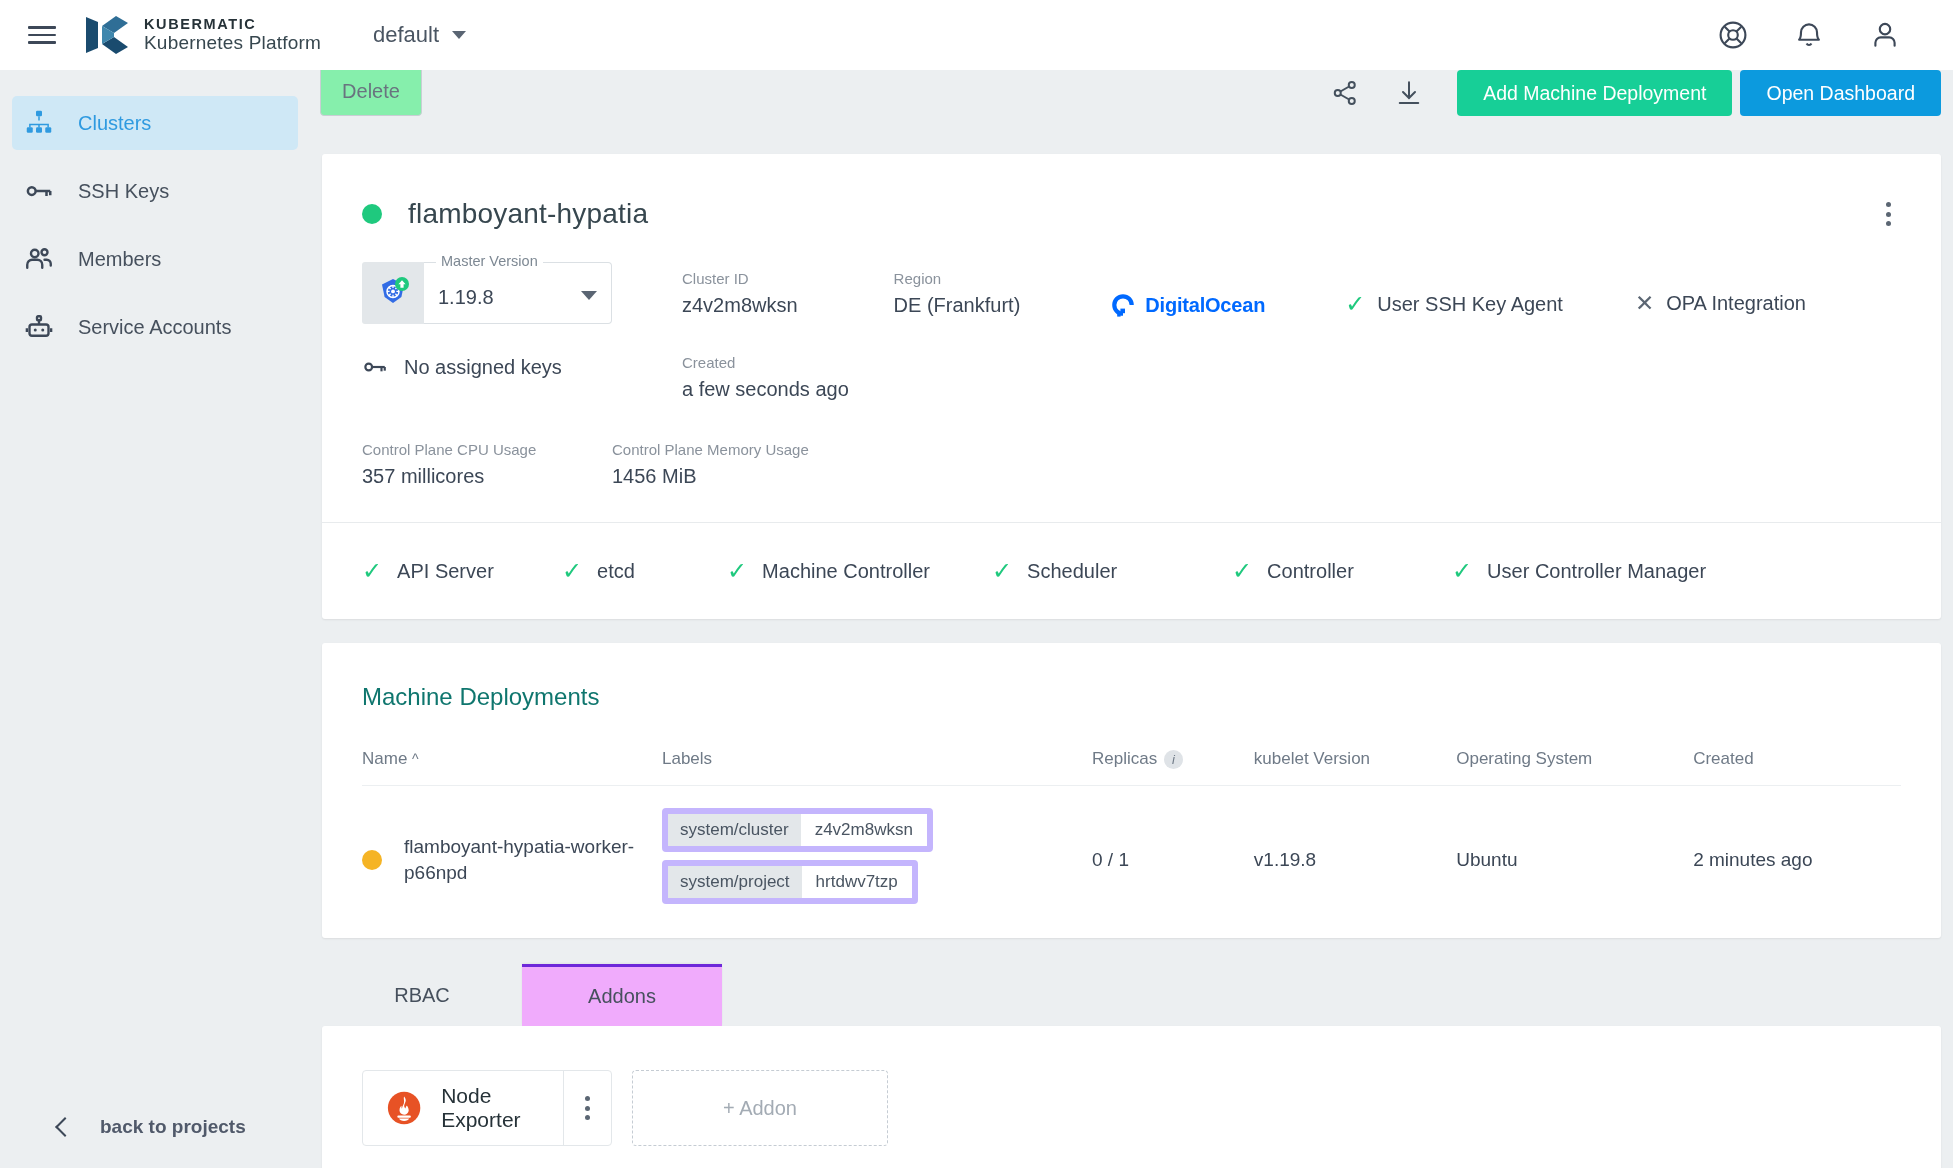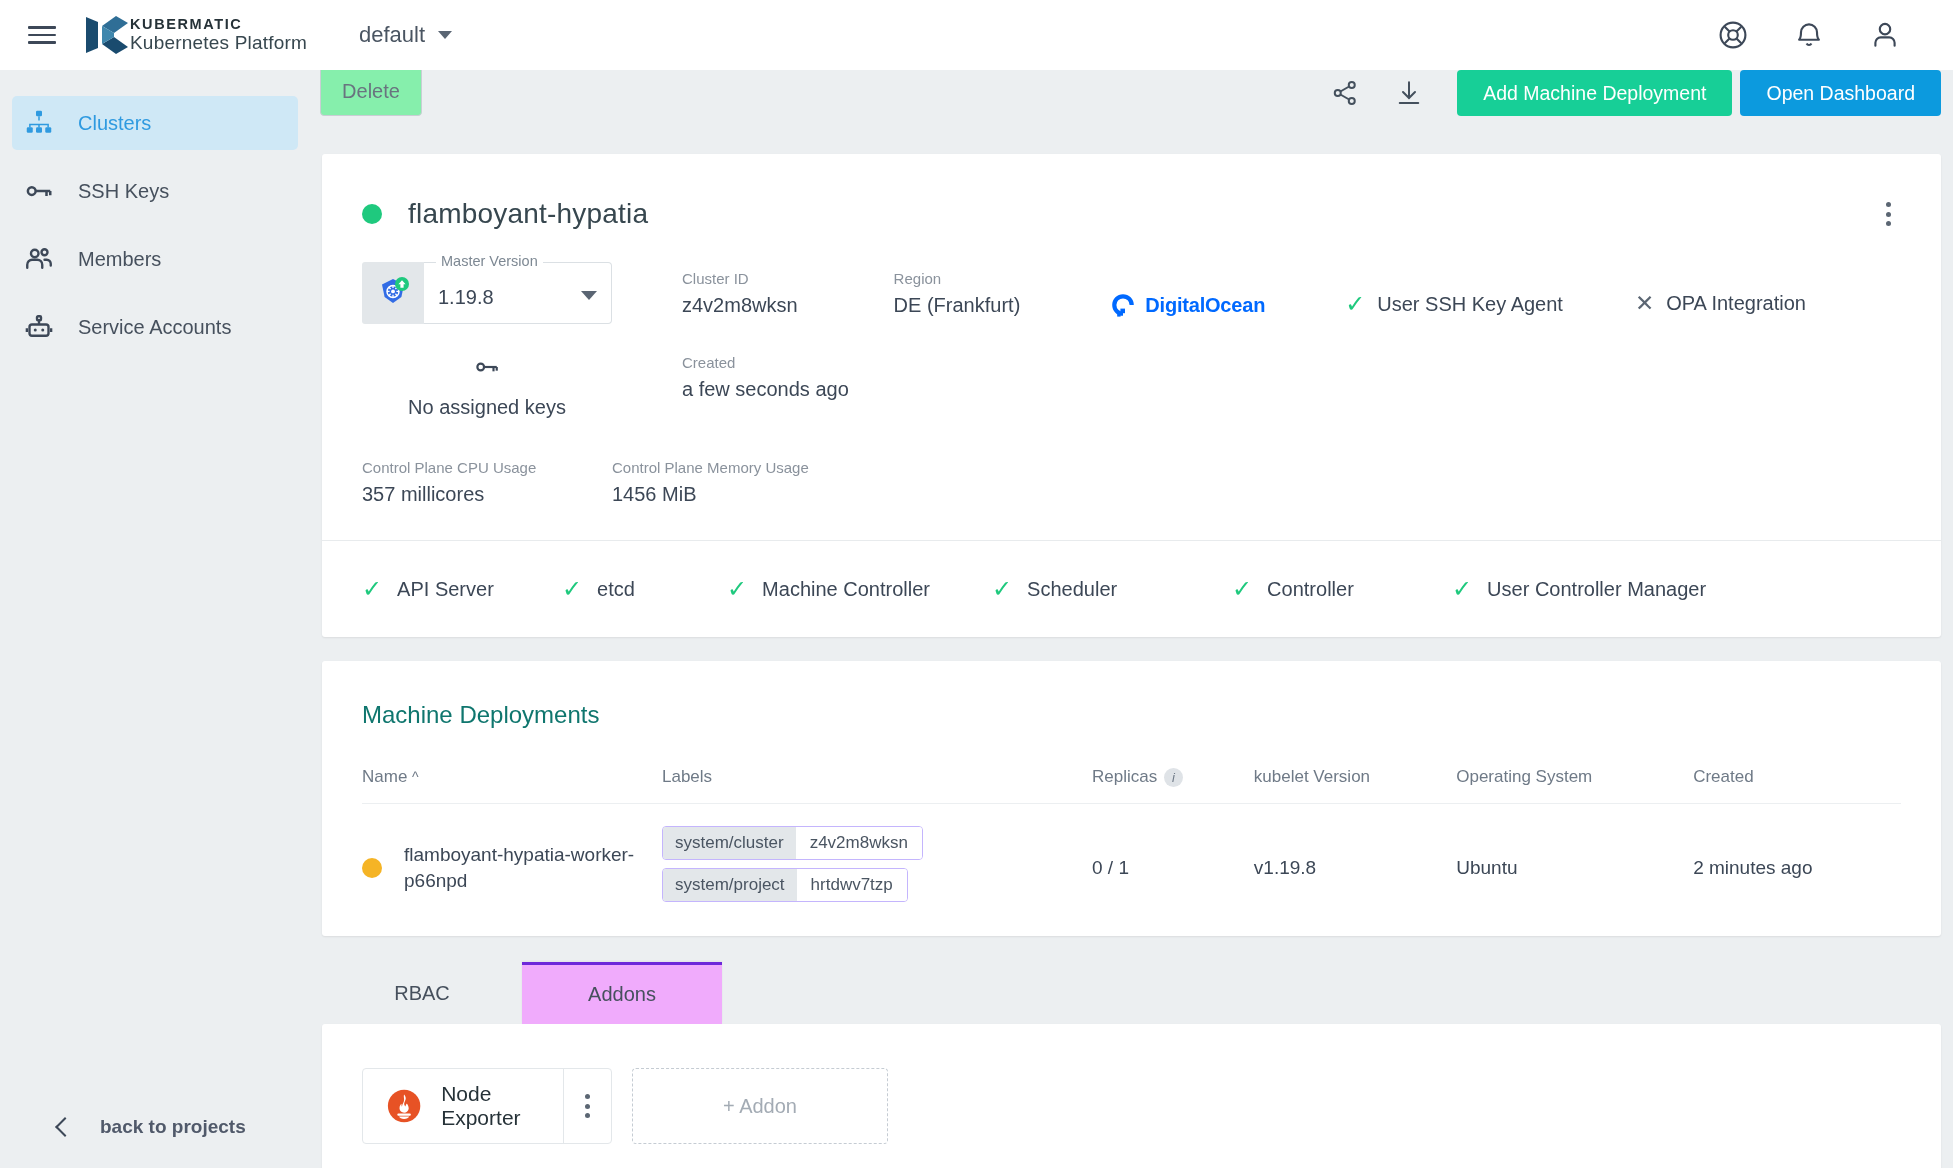--- a/index.html
+++ b/index.html
@@ -15,21 +15,21 @@
   .topbar {
     position: absolute; top: 0; left: 0; width: 1953px; height: 70px;
     background: #fff; display: flex; align-items: center;
     z-index: 30;
   }
   .hamburger { margin-left: 22px; width: 40px; height: 40px;
     display: flex; flex-direction: column; justify-content: center;
     align-items: center; gap: 5px; cursor: pointer; }
   .hamburger span { display: block; width: 28px; height: 2.6px; background: #3d4858; border-radius: 1px; }
 
-  .brand { display: flex; align-items: center; margin-left: 22px; }
+  .brand { display: flex; align-items: center; margin-left: 22px; gap: 14px; }
   .brand-logo { width: 46px; height: 42px; }
   .brand-text { line-height: 1.05; }
   .brand-top { font-size: 14.5px; font-weight: bold; letter-spacing: 1.6px; color: #263238; }
   .brand-bottom { font-size: 19px; color: #37474f; letter-spacing: .2px; }
 
   .project-select {
     margin-left: 52px; display: flex; align-items: center; gap: 13px;
     cursor: pointer; font-size: 22px; color: #4a5562;
   }
   .chev { width: 0; height: 0; border-left: 7.5px solid transparent;
@@ -129,21 +129,21 @@
   .f-value { font-size: 20px; color: #3c4756; }
 
   .chip-inline { display: flex; align-items: center; gap: 12px; font-size: 20px; color: #3c4756; }
   .check { color: #1fc97e; font-size: 24px; line-height: 1; }
   .cross { color: #5b6673; font-size: 23px; line-height: 1; }
 
   .do-logo { display: flex; align-items: center; gap: 9px; }
   .do-text { color: #0069ff; font-size: 20px; font-weight: bold; letter-spacing: -.2px; }
 
   .row2 { display: flex; align-items: flex-start; margin-top: 30px; }
-  .keys-inline { display: flex; align-items: center; gap: 16px; font-size: 20px; color: #3c4756; width: 250px; flex-direction: column; }
+  .keys-inline { display: flex; align-items: center; gap: 16px; font-size: 20px; color: #3c4756; width: 250px; }
 
   .row3 { display: flex; margin-top: 40px; padding-bottom: 34px; }
 
   .health-row {
     border-top: 1px solid #e8ebed; display: flex; align-items: center;
     padding: 36px 40px; gap: 0;
   }
   .health-item { display: flex; align-items: center; gap: 15px; font-size: 20px; color: #3c4756; }
 
   
@@ -154,21 +154,21 @@
     text-align: left; font-weight: normal; font-size: 17px; color: #6f7a87;
     padding-bottom: 16px; border-bottom: 1px solid #eceff1; white-space: nowrap;
   }
   .md-table td { padding: 22px 0 26px 0; font-size: 19px; color: #3c4756; vertical-align: middle; }
   .sort-caret { font-size: 14px; color: #6f7a87; }
   .info-i { display: inline-flex; align-items: center; justify-content: center;
     width: 19px; height: 19px; border-radius: 50%; background: #dfe3e7;
     color: #6f7a87; font-size: 13px; font-style: italic; vertical-align: middle; margin: 0 2px; }
   .md-name-cell { display: flex; align-items: center; gap: 22px; }
   .md-name { max-width: 245px; line-height: 1.38; }
-  .label-chip { display: inline-flex; border: 1px solid #c4b5fd; border-radius: 4px;
+  .label-chip { display: inline-flex; border: 6px solid #c4b5fd; border-radius: 4px;
     overflow: hidden; font-size: 17px; margin-bottom: 8px; text-align: right; }
   .label-key { background: #e3e7ea; color: #4a5562; padding: 6px 12px; }
   .label-val { background: #fff; color: #4a5562; padding: 6px 14px; }
 
   
   .tabs { display: flex; margin: 26px 12px 0 12px; }
   .tab { width: 200px; height: 62px; display: flex; align-items: center;
     justify-content: center; font-size: 20px; color: #46505d; cursor: pointer; }
   .tab.active { background: #f0abfc; border-top: 3px solid #6d28d9;
     box-shadow: 0 -1px 2px rgba(0,0,0,.05); }

